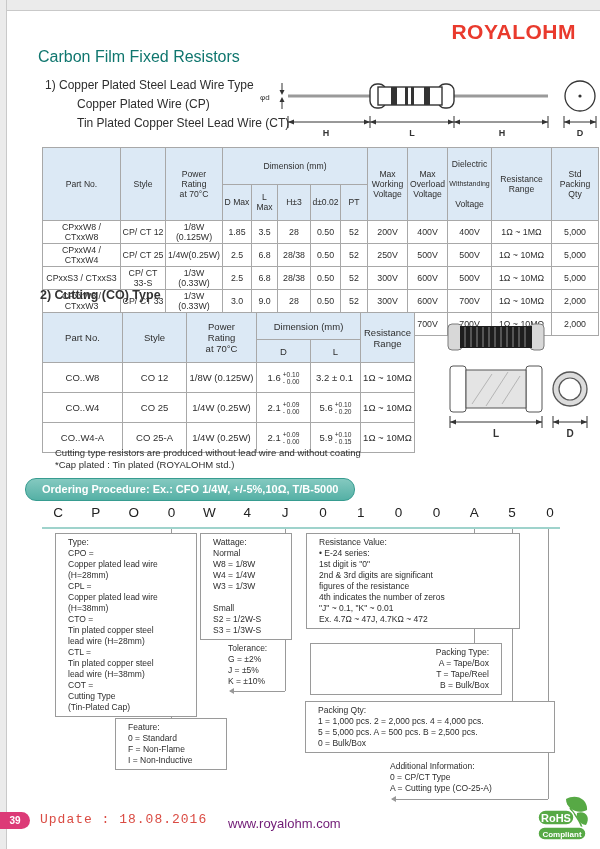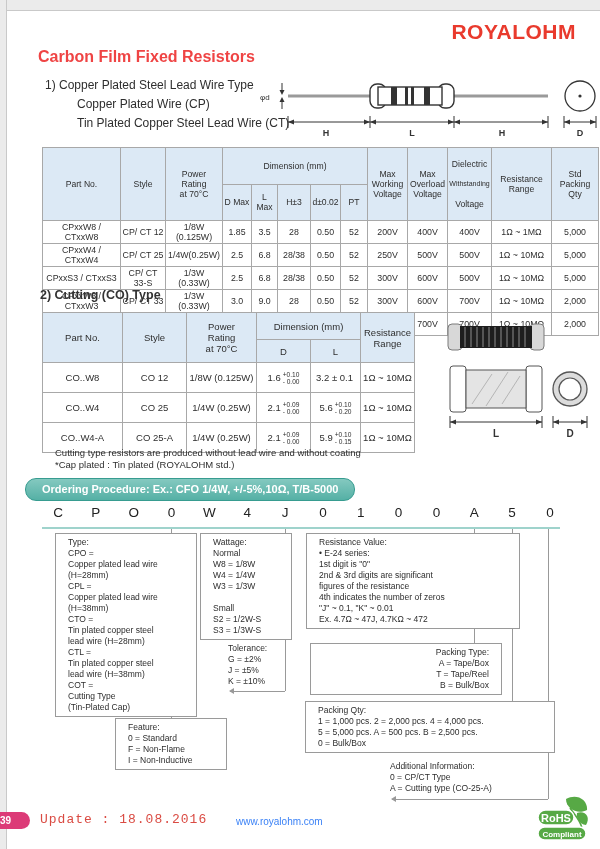--- a/index.html
+++ b/index.html
@@ -2,21 +2,21 @@
 <html><head>
 <meta charset="utf-8">
 <style>
   html,body{margin:0;padding:0}
   body{width:600px;height:849px;position:relative;background:#fff;overflow:hidden;
        font-family:"Liberation Sans",sans-serif;color:#333;-webkit-font-smoothing:antialiased}
   .scan-top{position:absolute;top:0;left:0;right:0;height:10px;background:#ebebeb;border-bottom:1px solid #c9c9c9}
   .scan-left{position:absolute;top:0;left:0;bottom:0;width:6px;background:#ebebeb;border-right:1px solid #c9c9c9}
 
   .logo{position:absolute;top:20px;right:24px;font-size:21px;font-weight:900;color:#e93a2d;letter-spacing:.5px}
-  .page-title{position:absolute;top:48px;left:38px;font-size:16px;font-weight:700;color:#ef4444}
+  .page-title{position:absolute;top:48px;left:38px;font-size:16px;font-weight:400;color:#0f766e}
   .sec1{position:absolute;top:76px;left:45px;font-size:12px;font-weight:400;line-height:19px;color:#2e2e2e}
   .sec1 .ind{margin-left:32px}
 
   svg text{font-family:"Liberation Sans",sans-serif}
 
   
   table{border-collapse:collapse;table-layout:fixed;background:#fff}
   th,td{border:1px solid #a8a8a8;text-align:center;padding:1px 1px;overflow:hidden}
   thead th{background:#dce9f5;font-weight:400;white-space:pre-line}
   .t1{position:absolute;top:147px;left:42px;width:556px;font-size:8.6px;color:#2e2e2e}
@@ -44,24 +44,24 @@
   .rule{position:absolute;top:22px;left:42px;width:518px;height:2px;background:#9fd3cc}
   .obox{position:absolute;border:1px solid #9a9a9a;background:#fff;line-height:11px;padding:3px 12px;white-space:pre-line}
   .otext{position:absolute;line-height:11px;white-space:pre-line}
   .cv{position:absolute;width:1px;background:#999}
   .ch{position:absolute;height:1px;background:#999}
   .ch::before{content:"";position:absolute;left:-1px;top:-3px;border-top:3px solid transparent;
               border-bottom:3px solid transparent;border-right:5px solid #999}
 
   
   .badge{position:absolute;top:812px;left:0;width:30px;height:17px;background:#dc3a77;
-         border-radius:0 9px 9px 0;color:#fff;font-size:10px;font-weight:700;text-align:left;line-height:17px}
+         border-radius:0 9px 9px 0;color:#fff;font-size:10px;font-weight:700;text-align:center;line-height:17px}
   .update{position:absolute;top:812px;left:40px;font-family:"Liberation Mono",monospace;
           font-size:13px;color:#da4b43;letter-spacing:1px}
-  .site{position:absolute;top:816px;left:236px;font-size:10px;color:#3b82f6;text-decoration:none}
+  .site{position:absolute;top:816px;left:228px;font-size:13px;color:#701a75;text-decoration:none}
 </style>
 </head>
 <body>
 
 <div class="scan-top"></div>
 <div class="scan-left"></div>
 
 <div class="logo">ROYALOHM</div>
 <div class="page-title">Carbon Film Fixed Resistors</div>
 

